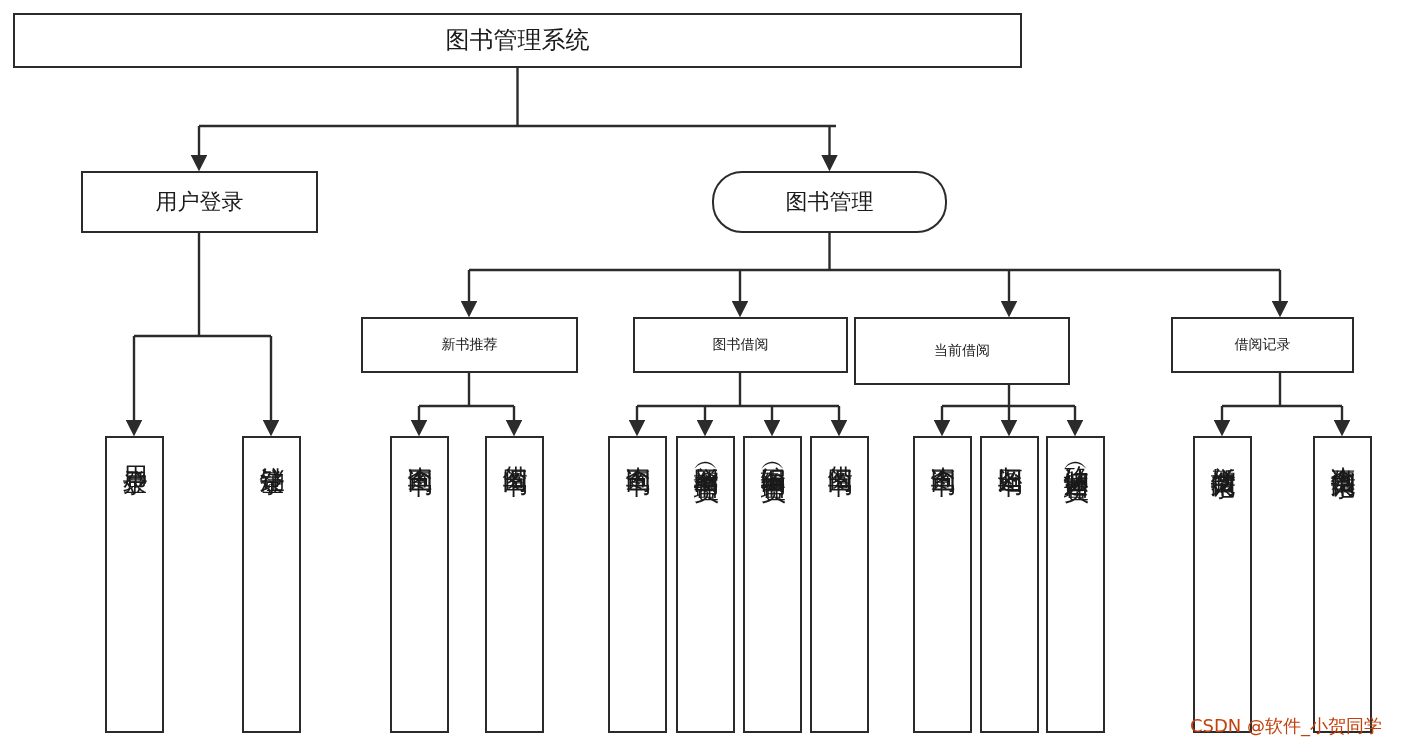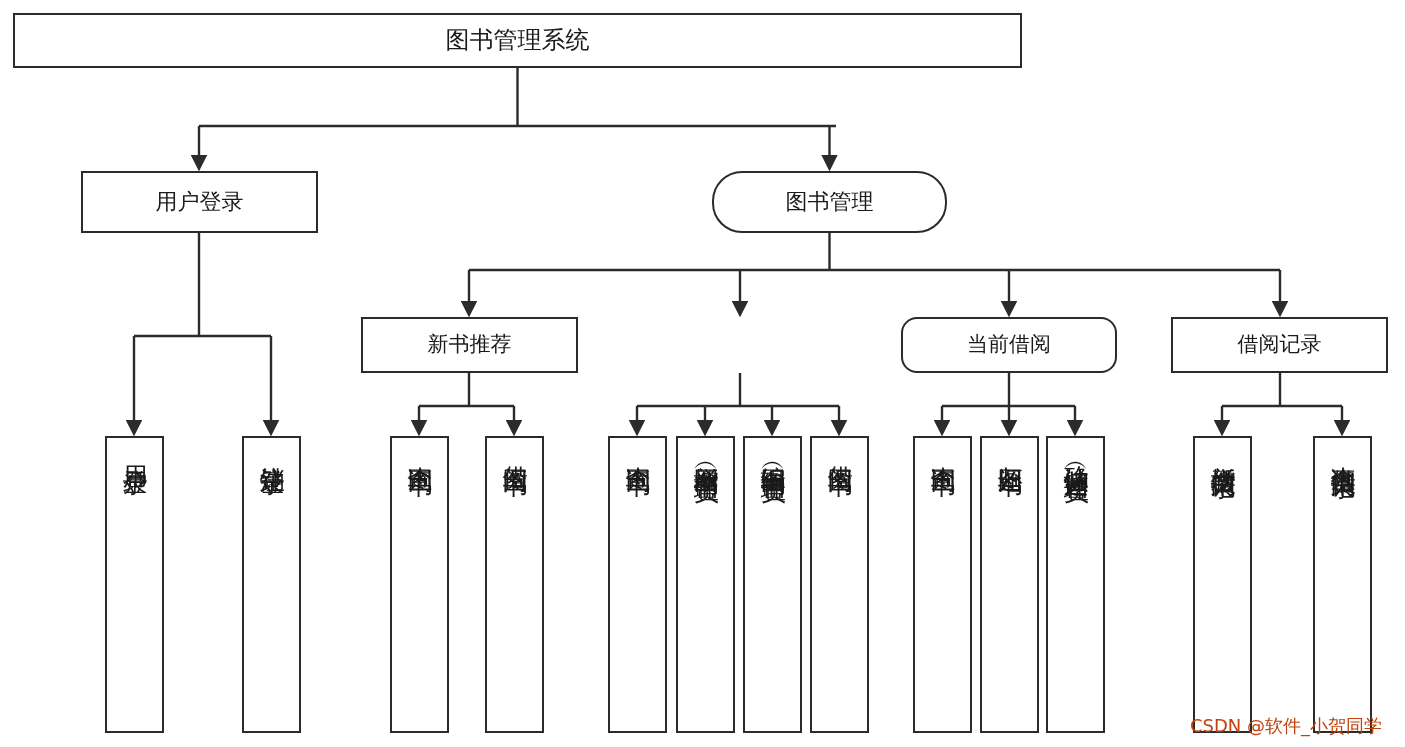--- a/index.html
+++ b/index.html
@@ -36,21 +36,21 @@
     justify-content: center;
     text-align: center;
     z-index: 2;
   }
   .node .label {
     display: block;
     line-height: 1.12;
   }
   .node.root .label { font-size: 24px; }
   .node.level2 .label { font-size: 22px; }
-  .node.level3 .label { font-size: 21px; }
+  .node.level3 .label { font-size: 14px; }
   .node.leaf {
     align-items: flex-start;
     padding-top: 8px;
   }
   .node.leaf .label {
     writing-mode: vertical-rl;
     text-orientation: upright;
     font-size: 25px;
     letter-spacing: 2px;
     line-height: 1.05;
@@ -129,24 +129,27 @@
   <div class="node level2" style="left:81px; top:171px; width:237px; height:62px;">
     <span class="label">用户登录</span>
   </div>
   <div class="node level2" style="left:712px; top:171px; width:235px; height:62px;border-radius:30px;">
     <span class="label">图书管理</span>
   </div>
 
   <div class="node level3" style="left:361px; top:317px; width:217px; height:56px;">
     <span class="label">新书推荐</span>
   </div>
-  <div class="node level3" style="left:901px; top:317px; width:216px; height:56px;border-radius:16px;">
+  <div class="node level3" style="left:633px; top:317px; width:215px; height:56px;">
+    <span class="label">图书借阅</span>
+  </div>
+  <div class="node level3" style="left:854px; top:317px; width:216px; height:68px;">
     <span class="label">当前借阅</span>
   </div>
-  <div class="node level3" style="left:1171px; top:317px; width:217px; height:56px;font-family:Liberation Serif, serif;">
+  <div class="node level3" style="left:1171px; top:317px; width:183px; height:56px;font-family:Liberation Serif, serif;">
     <span class="label">借阅记录</span>
   </div>
 
   <div class="node leaf" style="left:105px; top:436px; width:59px; height:297px;">
     <span class="label">用户登录</span>
   </div>
   <div class="node leaf" style="left:242px; top:436px; width:59px; height:297px;">
     <span class="label">注销登录</span>
   </div>
 

